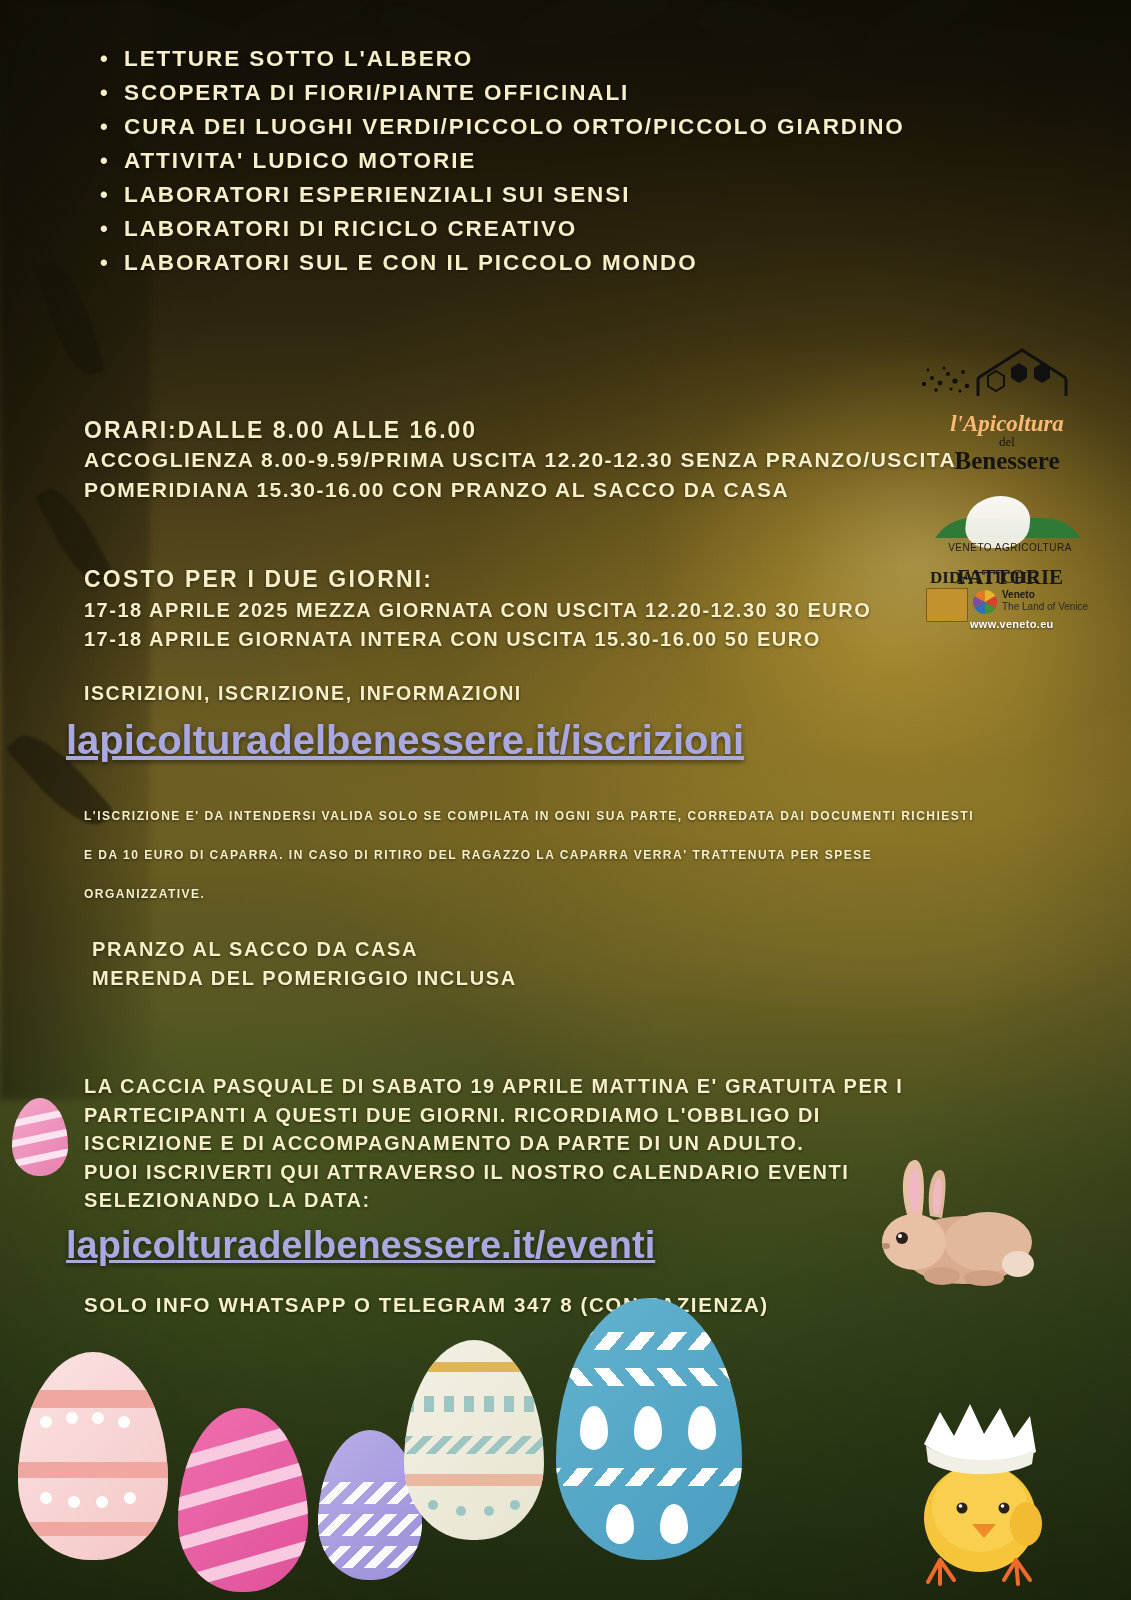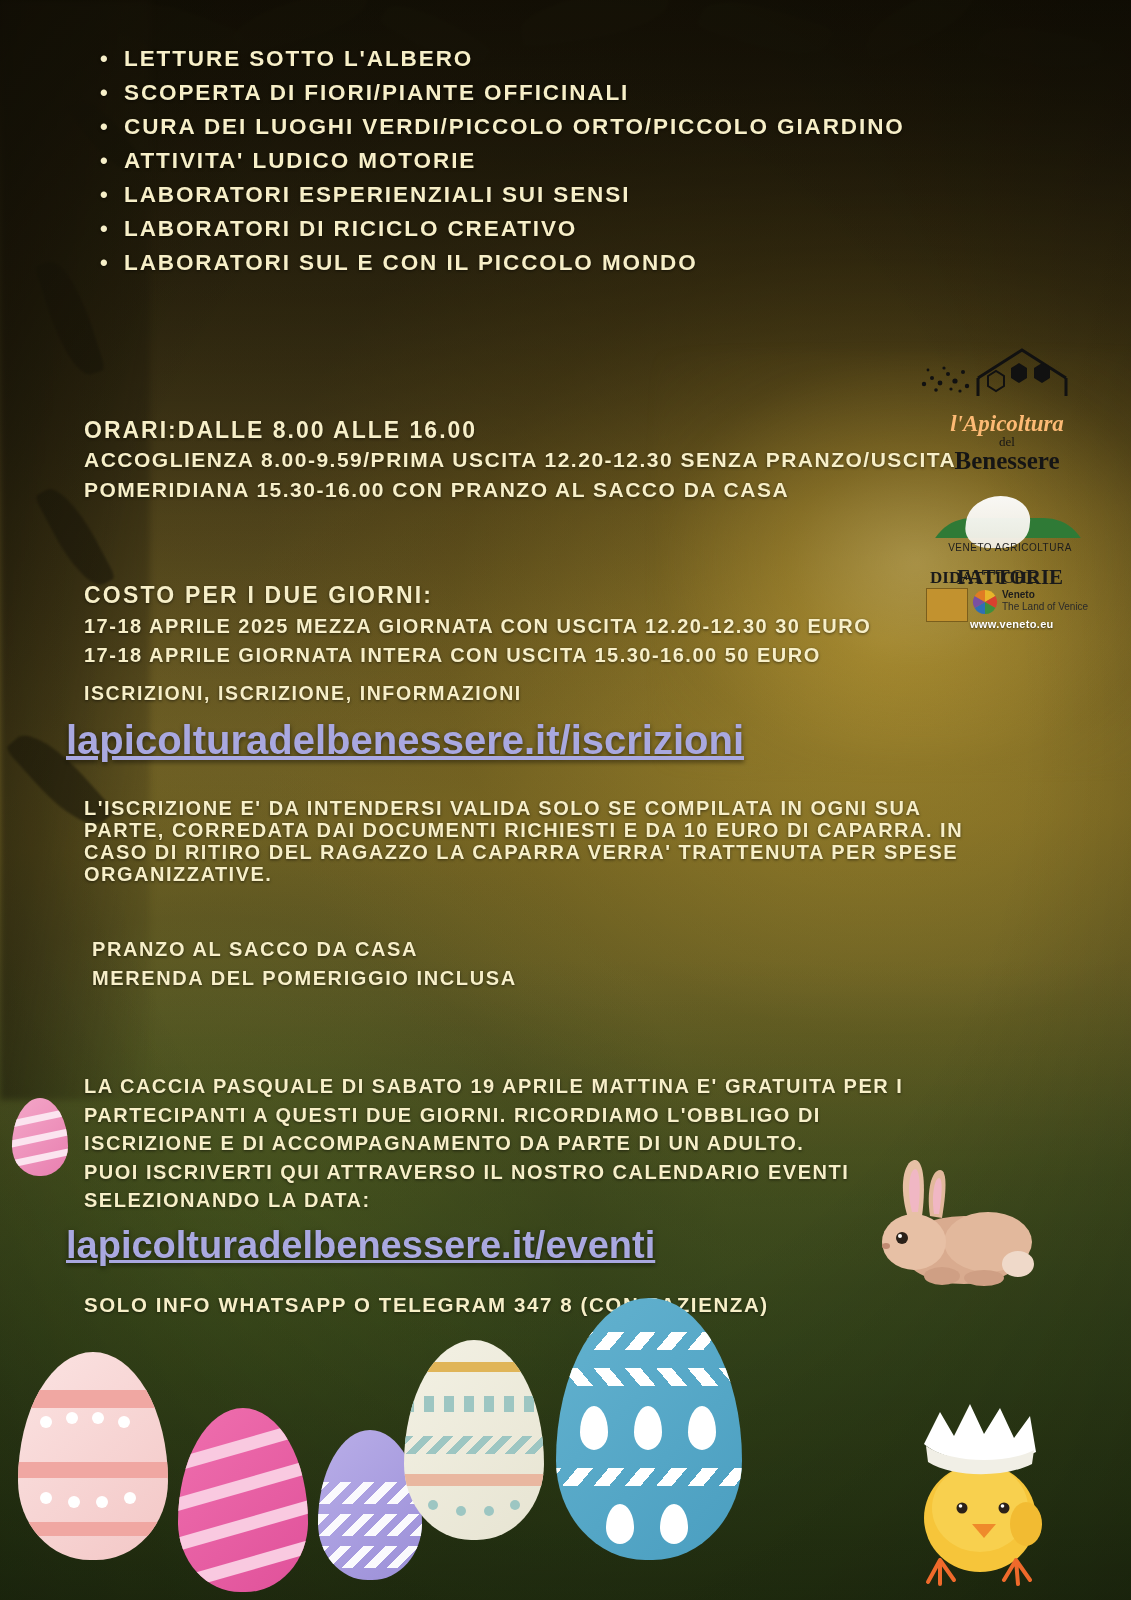--- a/index.html
+++ b/index.html
@@ -99,37 +99,37 @@
     position: absolute;
     color: #f7efc8;
     font-weight: bold;
     letter-spacing: 1.7px;
     text-shadow: 0 1px 3px rgba(0,0,0,0.55);
   }
   .t-orari { left: 84px; top: 415px; width: 880px; font-size: 22px; line-height: 30px; }
   .t-orari .hdr { font-size: 23px; letter-spacing: 2px; }
   .t-orari .sub { font-size: 21px; letter-spacing: 1.5px; line-height: 30px; }
 
-  .t-costo { left: 84px; top: 562px; width: 900px; margin-top: 16px; }
+  .t-costo { left: 84px; top: 562px; width: 900px; }
   .t-costo .hdr { font-size: 23px; letter-spacing: 2.2px; line-height: 34px; }
   .t-costo .row { font-size: 20px; letter-spacing: 1.5px; line-height: 29px; }
 
   .t-iscr-label { left: 84px; top: 682px; font-size: 19.5px; letter-spacing: 1.6px; }
 
   .url {
     position: absolute;
     color: #a9a8e0;
     font-weight: bold;
     letter-spacing: 0px;
     text-shadow: 0 2px 5px rgba(0,0,0,0.55);
   }
   .url-1 { left: 66px; top: 718px; font-size: 40px; }
   .url-2 { left: 66px; top: 1224px; font-size: 38px; }
 
-  .t-note { left: 84px; top: 797px; width: 900px; font-size: 20px; letter-spacing: 1.5px; line-height: 22px; }
+  .t-note { left: 84px; top: 797px; width: 900px; font-size: 12px; letter-spacing: 1.5px; line-height: 39px; }
   .t-pranzo { left: 92px; top: 935px; width: 700px; font-size: 20px; letter-spacing: 1.6px; line-height: 29px; }
   .t-caccia { left: 84px; top: 1072px; width: 830px; font-size: 20px; letter-spacing: 1.5px; line-height: 28.5px; }
   .t-info { left: 84px; top: 1293px; width: 900px; font-size: 20.5px; letter-spacing: 1.6px; }
 
   
   .logo-api {
     position: absolute;
     left: 918px; top: 342px;
     width: 178px; height: 130px;
     text-align: center;

